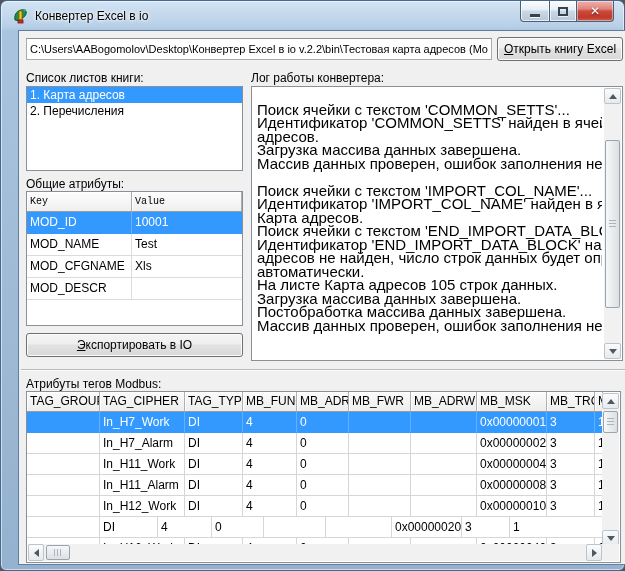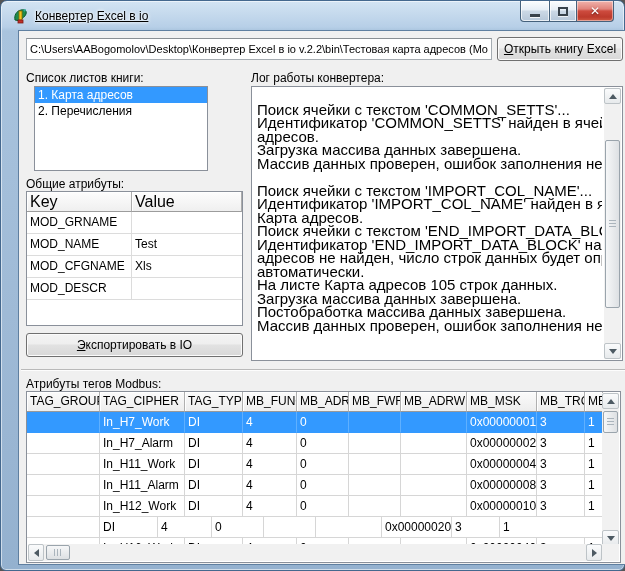--- a/index.html
+++ b/index.html
@@ -14,21 +14,20 @@
     border-radius:7px 7px 6px 6px;
     background: linear-gradient(180deg,#d3e4f3 0%,#b7cfe7 26px,#a9c4de 30px,#9fbad6 55%,#94b1cf 100%);
     box-shadow: inset 0 0 0 1px rgba(255,255,255,.55);
   }
   .titlebar { position:absolute; top:0; left:0; right:0; height:30px; }
   .appicon { position:absolute; left:12px; top:7px; width:16px; height:16px; }
   .wtitle {
     position:absolute; left:34px; top:0; height:38px; line-height:30px;
     font-size:12px; color:#000; text-shadow:0 0 4px #fff, 0 0 3px #fff;
     white-space:nowrap;
-    text-decoration:underline;
   }
   .winbtns { position:absolute; top:0; right:10px; display:flex; }
   .wbtn {
     height:21px; border:1px solid #45617c; border-top:none;
     display:flex; align-items:center; justify-content:center;
     background: linear-gradient(#fbfdfe 0%,#e6eef6 45%,#ccd9e6 50%,#b6c7d9 100%);
     box-shadow: inset 0 0 0 1px rgba(255,255,255,.7);
   }
   .wbtn.minb { width:30px; border-radius:0 0 0 4px; }
   .wbtn.maxb { width:28px; margin-left:-1px; }
@@ -65,37 +64,37 @@
   .openbtn  { left:478px; top:6px; width:126px; height:24px; }
   .exportbtn{ left:7px; top:302px; width:217px; height:24px; }
 
   .lbl-sheets { left:7px;   top:40px; }
   .lbl-attrs  { left:7px;   top:146px;text-align:right; }
   .lbl-log    { left:232px; top:40px; }
   .lbl-modbus { left:7px;   top:346px; }
 
   
   .listbox {
-    position:absolute; left:7px; top:55px; width:174px; height:85px;
-    background:#fff; border:1px solid #8a909a; overflow:hidden;margin-left:8px;
+    position:absolute; left:7px; top:55px; width:217px; height:85px;
+    background:#fff; border:1px solid #8a909a; overflow:hidden;
   }
   .li { height:16px; line-height:16px; padding-left:3px; font-size:12px; white-space:nowrap; }
   .li.sel { background:#3399ff; color:#fff; }
 
   
   .kvtable {
     position:absolute; left:7px; top:160px; width:217px; height:135px;
     background:#fff; border:1px solid #8a909a; overflow:hidden;
   }
   .kvhead { display:flex; height:20px; }
   .kvh {
     background: linear-gradient(#fdfdfd,#efefef);
     border-right:1px solid #acacac; border-bottom:1px solid #9c9c9c;
     box-shadow: inset 1px 1px 0 #fff;
-    padding-left:3px; line-height:19px; font-size:16px; overflow:hidden;
+    padding-left:3px; line-height:19px; font-size:10px; overflow:hidden;font-family:Liberation Mono, monospace;
   }
   .kvh.k { width:105px; } .kvh.v { flex:1; }
   .kvrow { display:flex; height:22px; }
   .kvc {
     padding-left:3px; line-height:21px; font-size:12px; overflow:hidden;
     border-bottom:1px solid #dcdcdc; white-space:nowrap;
   }
   .kvc.k { width:105px; border-right:1px solid #dcdcdc; }
   .kvc.v { flex:1; }
   .kvrow.sel { background:#3399ff; color:#fff; }
@@ -153,21 +152,21 @@
   .mrows { width:576px; height:133px; overflow:hidden; }
   .mrow { display:flex; height:21px; }
   .mc {
     padding-left:3px; line-height:20px; font-size:12px;
     border-right:1px solid #d6d6d6; border-bottom:1px solid #d6d6d6;
     overflow:hidden; white-space:nowrap;
   }
   .mrow.sel { background:#3399ff; color:#fff; }
   .mrow.sel .mc { border-right-color:#5fb0ff; border-bottom-color:#3399ff; }
   .c0{width:73px}.c1{width:85px}.c2{width:58px}.c3{width:54px}.c4{width:52px}
-  .c5{width:52px}.c6{width:66px}.c7{width:70px}.c8{width:48px}.c9{flex:1}
+  .c5{width:62px}.c6{width:66px}.c7{width:70px}.c8{width:48px}.c9{flex:1}
 
   .m-vsb { top:1px; right:1px; height:153px; }
   .m-vsb .vthumb { top:18px; height:22px; }
   .hsb { position:absolute; left:1px; right:18px; bottom:1px; height:17px; background:#f1f1f1; }
   .hsb .sb-btn { position:absolute; top:0; width:16px; height:17px; }
   .hsb .left { left:0; } .hsb .right { right:0; }
   .hthumb {
     position:absolute; top:1px; height:15px; left:18px; width:24px;
     background: linear-gradient(#f6f7f8,#dde0e3);
     border:1px solid #9aa4ac; border-radius:2px;
@@ -224,23 +223,23 @@
       <div class="li sel">1. Карта адресов</div>
       <div class="li">2. Перечисления</div>
     </div>
 
     <div class="label lbl-attrs">Общие атрибуты:</div>
     <div class="kvtable">
       <div class="kvhead">
         <div class="kvh k">Key</div>
         <div class="kvh v">Value</div>
       </div>
-      <div class="kvrow">
-        <div class="kvc k">MOD_GRNAME</div>
-        <div class="kvc v"></div>
+      <div class="kvrow sel">
+        <div class="kvc k">MOD_ID</div>
+        <div class="kvc v">10001</div>
       </div>
       <div class="kvrow">
         <div class="kvc k">MOD_NAME</div>
         <div class="kvc v">Test</div>
       </div>
       <div class="kvrow">
         <div class="kvc k">MOD_CFGNAME</div>
         <div class="kvc v">Xls</div>
       </div>
       <div class="kvrow">

